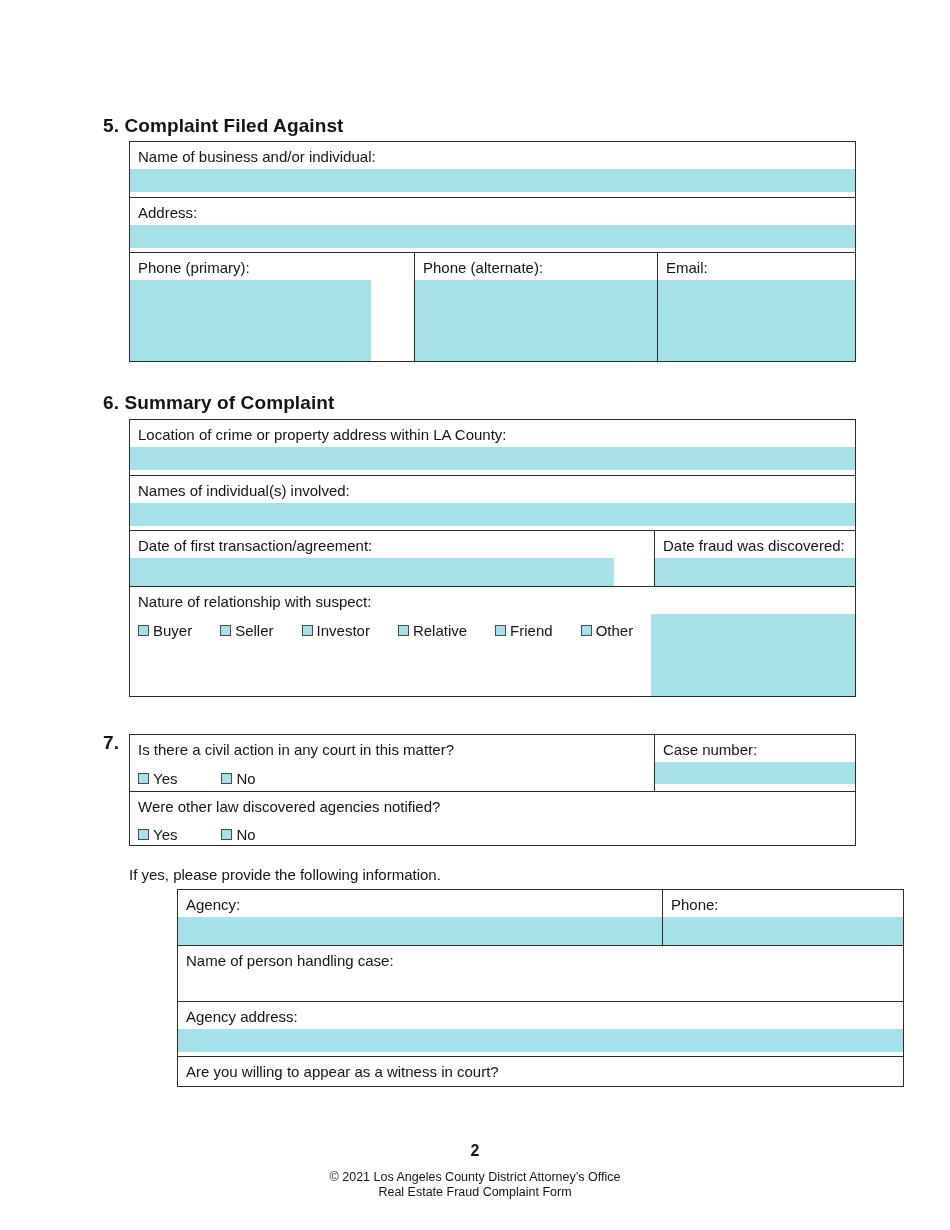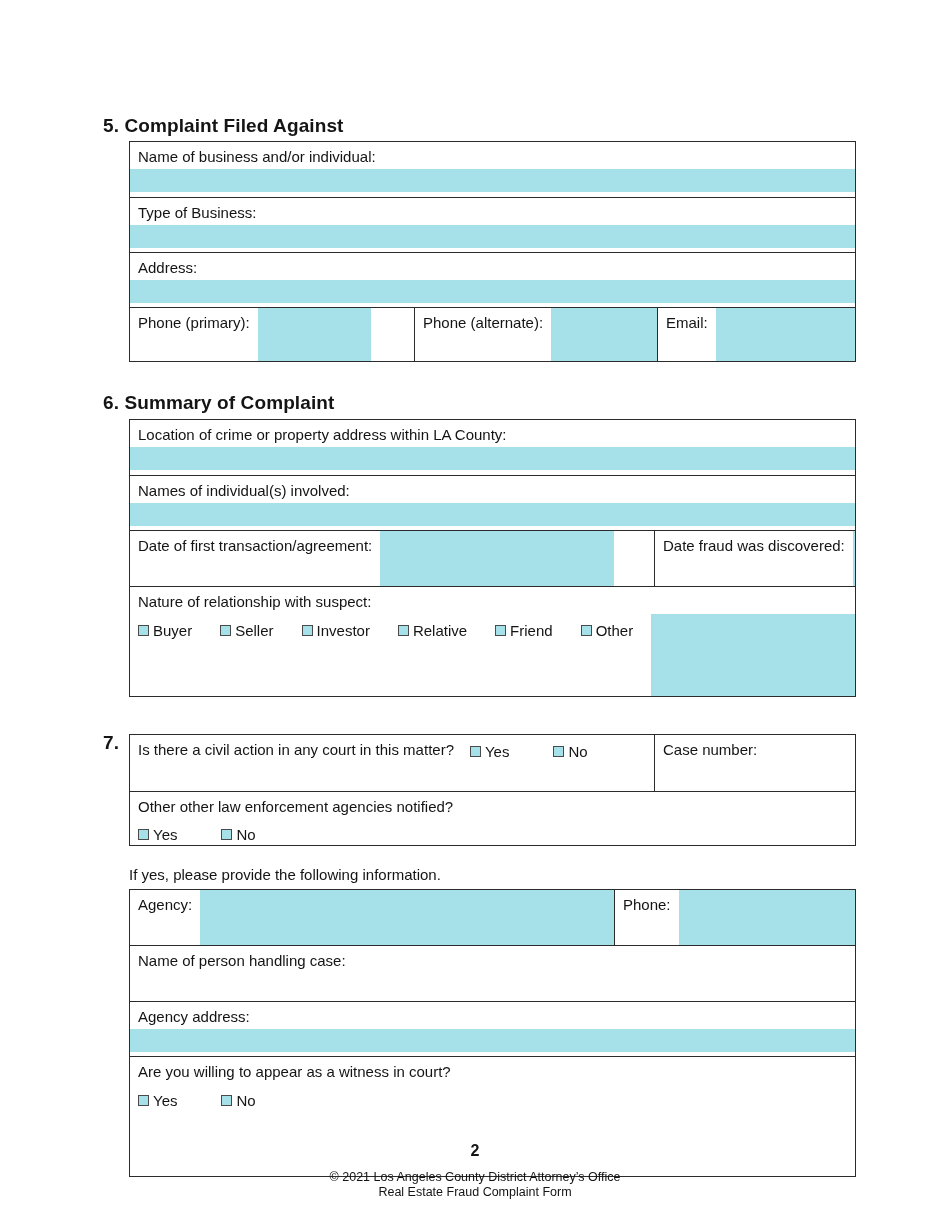--- a/index.html
+++ b/index.html
@@ -14,21 +14,21 @@
   .row { position:relative; display:flex; flex-direction:column; overflow:hidden; }
   .row + .row { border-top:1.5px solid var(--border); }
   .row.h55 { height:55px; } .row.h56 { height:56px;gap:40px; } .row.grow { flex:1; }
 
   .f-label { height:27px; padding:6px 8px 0 8px; font-size:15px; line-height:17px; white-space:nowrap; }
   .f-input { height:23px; background:var(--hl); flex:none; }
   .f-input.to-bottom { flex:1; height:auto; }
   .gap5 { height:5px; }
 
   .cols { flex-direction:row; }
-  .cell { display:flex; flex-direction:row; height:100%; overflow:hidden; }
+  .cell { display:flex; flex-direction:column; height:100%; overflow:hidden; }
   .cell + .cell { border-left:1.5px solid var(--border); }
 
   .cb-line { display:flex; align-items:center; gap:44px; padding-left:8px; height:22px; margin-top:5px; }
   .cb-line.opts { gap:28px; }
   .cb-group { display:flex; align-items:center; gap:4px; font-size:15px; white-space:nowrap; }
   .cb { width:11px; height:11px; background:var(--hl); border:1px solid #4a4a4a; flex:none; }
 
   .nature-blue { position:absolute; left:521px; right:0; top:27px; bottom:0; background:var(--hl); }
 
   .free-text { position:absolute; font-size:15px; white-space:nowrap; }
@@ -39,24 +39,20 @@
 </head>
 <body>
 
 <div class="page">
 
   <div class="sec-heading" style="top:115px; left:103px;"><span class="sec-num">5.</span>&nbsp;<span>Complaint Filed Against</span></div>
 
   <div class="tbl" style="top:141px; height:221px;">
     <div class="row h55">
       <div class="f-label">Name of business and/or individual:</div>
-      <div class="f-input"></div>
-    </div>
-    <div class="row h55">
-      <div class="f-label">Type of Business:</div>
       <div class="f-input"></div>
     </div>
     <div class="row h55">
       <div class="f-label">Address:</div>
       <div class="f-input"></div>
     </div>
     <div class="row grow cols">
       <div class="cell" style="width:241px;">
         <div class="f-label">Phone (primary):</div>
         <div class="f-input to-bottom"></div>
@@ -142,37 +138,37 @@
             </span>
         </div>
       </div>
       <div class="cell" style="flex:1;">
         <div class="f-label">Case number:</div>
         <div class="f-input" style="height:22px;"></div>
         <div class="gap5"></div>
       </div>
     </div>
     <div class="row grow">
-      <div class="f-label">Other other law enforcement agencies notified?</div>
+      <div class="f-label">Were other law discovered agencies notified?</div>
       <div class="cb-line">
         <span class="cb-group">
             <span class="cb"></span>
             <span>Yes</span>
           </span>
         <span class="cb-group">
             <span class="cb"></span>
             <span>No</span>
           </span>
       </div>
     </div>
   </div>
 
   <div class="free-text" style="top:866px; left:129px;">If yes, please provide the following information.</div>
 
-  <div class="tbl" style="top:889px; height:288px;">
+  <div class="tbl" style="top:889px; height:198px;margin-left:48px;">
     <div class="row h55 cols">
       <div class="cell" style="width:484px;">
         <div class="f-label">Agency:</div>
         <div class="f-input to-bottom"></div>
       </div>
       <div class="cell" style="flex:1;">
         <div class="f-label">Phone:</div>
         <div class="f-input to-bottom"></div>
       </div>
     </div>

